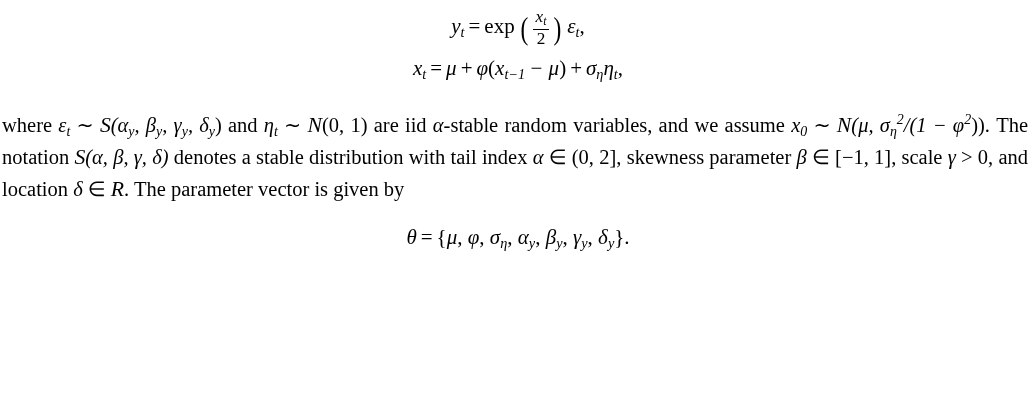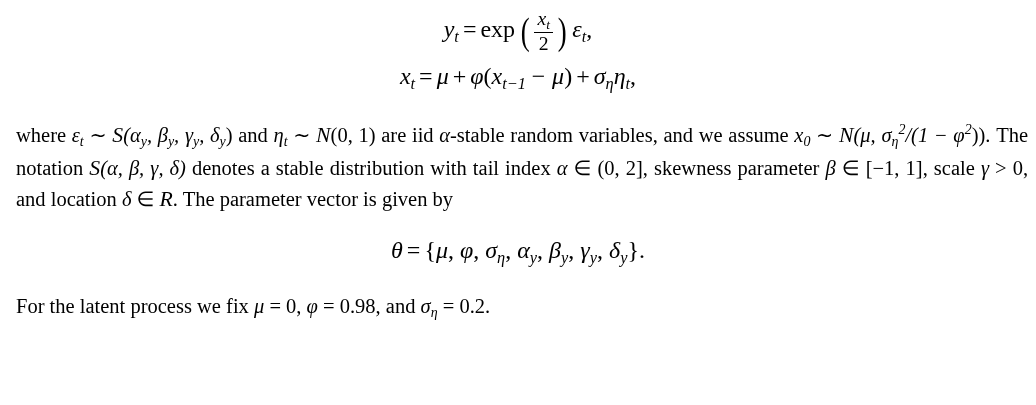--- a/index.html
+++ b/index.html
@@ -16,33 +16,33 @@
   }
   .page {
     position: relative;
     width: 1036px;
     height: 405px;
     padding: 0;
     box-sizing: border-box;
   }
   .eq-block {
     text-align: center;
-    font-size: 24px;
+    font-size: 21px;
     line-height: 1.0;
   }
   .eq1 { margin-top: 8px; }
   .eq2 { margin-top: 10px; }
   .eq3 { margin-top: 22px; }
 
   .para {
     font-size: 20.5px;
     line-height: 1.46;
     text-align: justify;
     margin: 0;
-    padding: 0 8px 0 16px;
+    padding: 0 8px 0 2px;
   }
   .para-1 { margin-top: 28px; }
   .para-2 { margin-top: 26px; }
 
   
   .mi { font-family: "Liberation Serif", serif; font-style: italic; }
   .mn, .mo { font-family: "Liberation Serif", serif; font-style: normal; }
   .mup { font-style: normal; }
   .cal {
     font-family: "Liberation Serif", serif;
@@ -100,17 +100,14 @@
   <p class="para para-1">
     <span>where </span><span class="mi">ε</span><sub class="sb">t</sub><span class="mo"> ∼ </span><span class="cal">S</span><span class="mi">(α</span><sub class="sb">y</sub><span class="mi">, β</span><sub class="sb">y</sub><span class="mi">, γ</span><sub class="sb">y</sub><span class="mi">, δ</span><sub class="sb">y</sub><span class="mn">)</span><span> and </span><span class="mi">η</span><sub class="sb">t</sub><span class="mo"> ∼ </span><span class="cal">N</span><span class="mn">(0, 1)</span><span> are iid </span><span class="mi">α</span><span>-stable random variables, and we assume </span><span class="mi">x</span><sub class="sb">0</sub><span class="mo"> ∼ </span><span class="cal">N</span><span class="mi">(μ, σ</span><sub class="sb">η</sub><sup class="sp mup">2</sup><span class="mi">/(1 − φ</span><sup class="sp mup">2</sup><span class="mn">)).</span><span> The notation </span><span class="cal">S</span><span class="mi">(α, β, γ, δ)</span><span> denotes a stable distribution with tail index </span><span class="mi">α</span><span class="mo"> ∈ </span><span class="mn">(0, 2]</span><span>, skewness parameter </span><span class="mi">β</span><span class="mo"> ∈ </span><span class="mn">[−1, 1]</span><span>, scale </span><span class="mi">γ</span><span class="mn"> &gt; 0</span><span>, and location </span><span class="mi">δ</span><span class="mo"> ∈ </span><span class="cal">R</span><span>. The parameter vector is given by</span>
   </p>
 
   <div class="eq-block eq3">
     <span class="nowrap">
       <span class="mi">θ</span><span class="sp-s"></span><span class="mo">=</span><span class="sp-s"></span><span class="mo">{</span><span class="mi">μ</span><span class="mo">, </span><span class="mi">φ</span><span class="mo">, </span><span class="mi">σ</span><sub class="sb">η</sub><span class="mo">, </span><span class="mi">α</span><sub class="sb">y</sub><span class="mo">, </span><span class="mi">β</span><sub class="sb">y</sub><span class="mo">, </span><span class="mi">γ</span><sub class="sb">y</sub><span class="mo">, </span><span class="mi">δ</span><sub class="sb">y</sub><span class="mo">}.</span>
     </span>
   </div>
 
-  <p class="para para-2">
-    <span>For the latent process we fix </span><span class="mi">μ</span><span class="mn"> = 0</span><span>, </span><span class="mi">φ</span><span class="mn"> = 0.98</span><span>, and </span><span class="mi">σ</span><sub class="sb">η</sub><span class="mn"> = 0.2</span><span>.</span>
-  </p>
 
 </div>
 
 </body></html>

